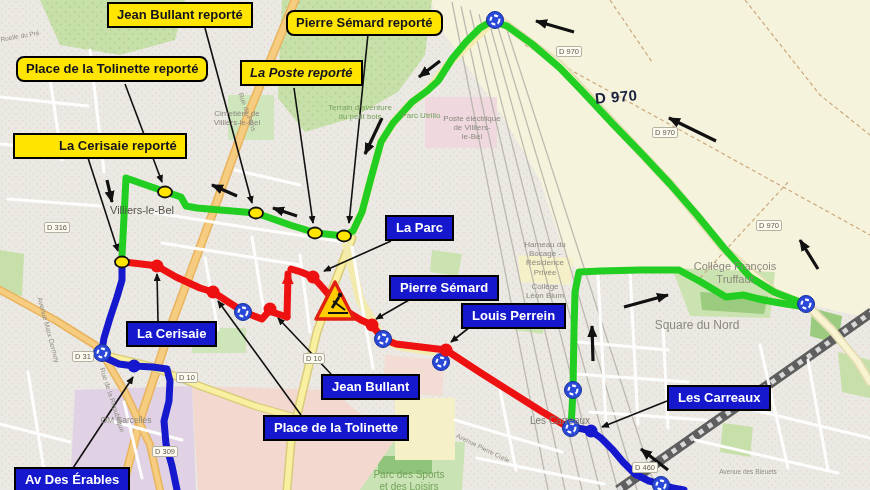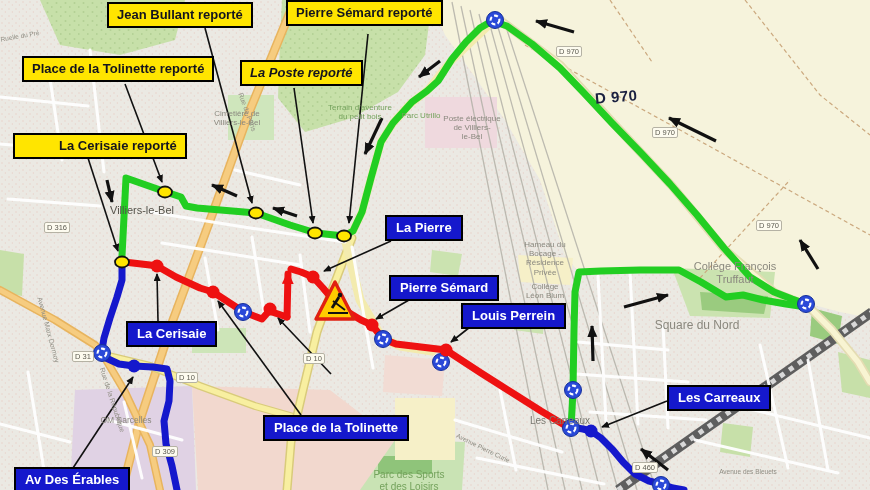--- a/index.html
+++ b/index.html
@@ -312,26 +312,27 @@
 <div class="shield" style="left:72px;top:351px;">D 31</div>
 <div class="shield" style="left:176px;top:372px;">D 10</div>
 <div class="shield" style="left:303px;top:353px;">D 10</div>
 <div class="shield" style="left:152px;top:429px;margin-top:17px;">D 309</div>
 <div class="shield" style="left:556px;top:46px;">D 970</div>
 <div class="shield" style="left:652px;top:127px;">D 970</div>
 <div class="shield" style="left:756px;top:220px;">D 970</div>
 <div class="shield" style="left:632px;top:462px;">D 460</div>
 
 <div class="ylabel" style="left:107px;top:2px;">Jean Bullant reporté</div>
-<div class="ylabel" style="left:286px;top:0;">Pierre Sémard reporté</div>
-<div class="ylabel" style="left:22px;top:56px;">Place de la Tolinette reporté</div>
+<div class="ylabel" style="left:286px;top:10px;border-radius:8px;">Pierre Sémard reporté</div>
+<div class="ylabel" style="left:16px;top:56px;border-radius:8px;">Place de la Tolinette reporté</div>
 <div class="ylabel" style="left:240px;top:60px;font-style:italic;">La Poste reporté</div>
 <div class="ylabel" style="left:13px;top:133px;padding-left:44px;">La Cerisaie reporté</div>
 
-<div class="blabel" style="left:385px;top:215px;">La Pierre</div>
+<div class="blabel" style="left:385px;top:215px;">La Parc</div>
 <div class="blabel" style="left:389px;top:275px;">Pierre Sémard</div>
 <div class="blabel" style="left:461px;top:303px;">Louis Perrein</div>
 <div class="blabel" style="left:126px;top:321px;">La Cerisaie</div>
+<div class="blabel" style="left:321px;top:374px;">Jean Bullant</div>
 <div class="blabel" style="left:263px;top:415px;">Place de la Tolinette</div>
 <div class="blabel" style="left:667px;top:385px;">Les Carreaux</div>
 <div class="blabel" style="left:14px;top:467px;">Av Des Érables</div>
 
 </div>
 
 </body></html>

